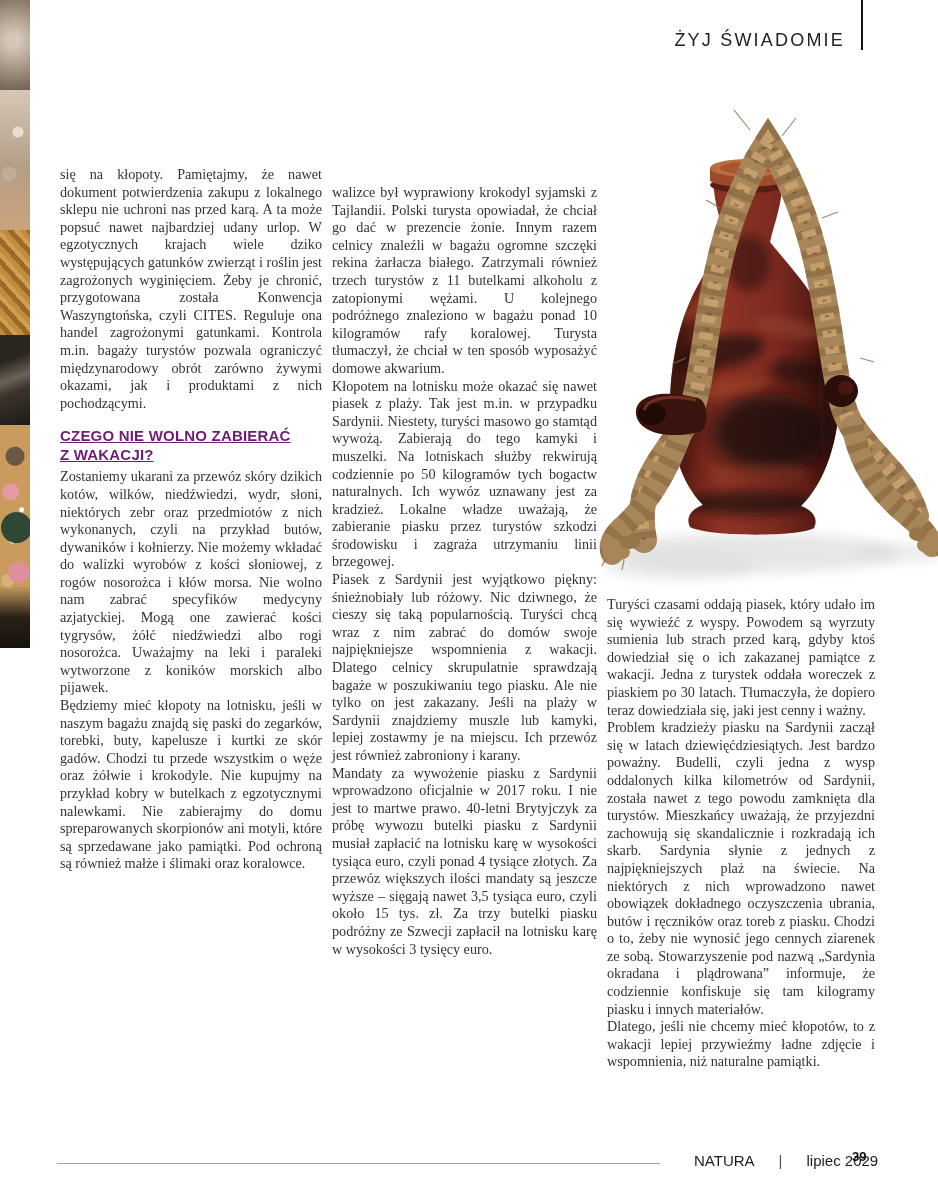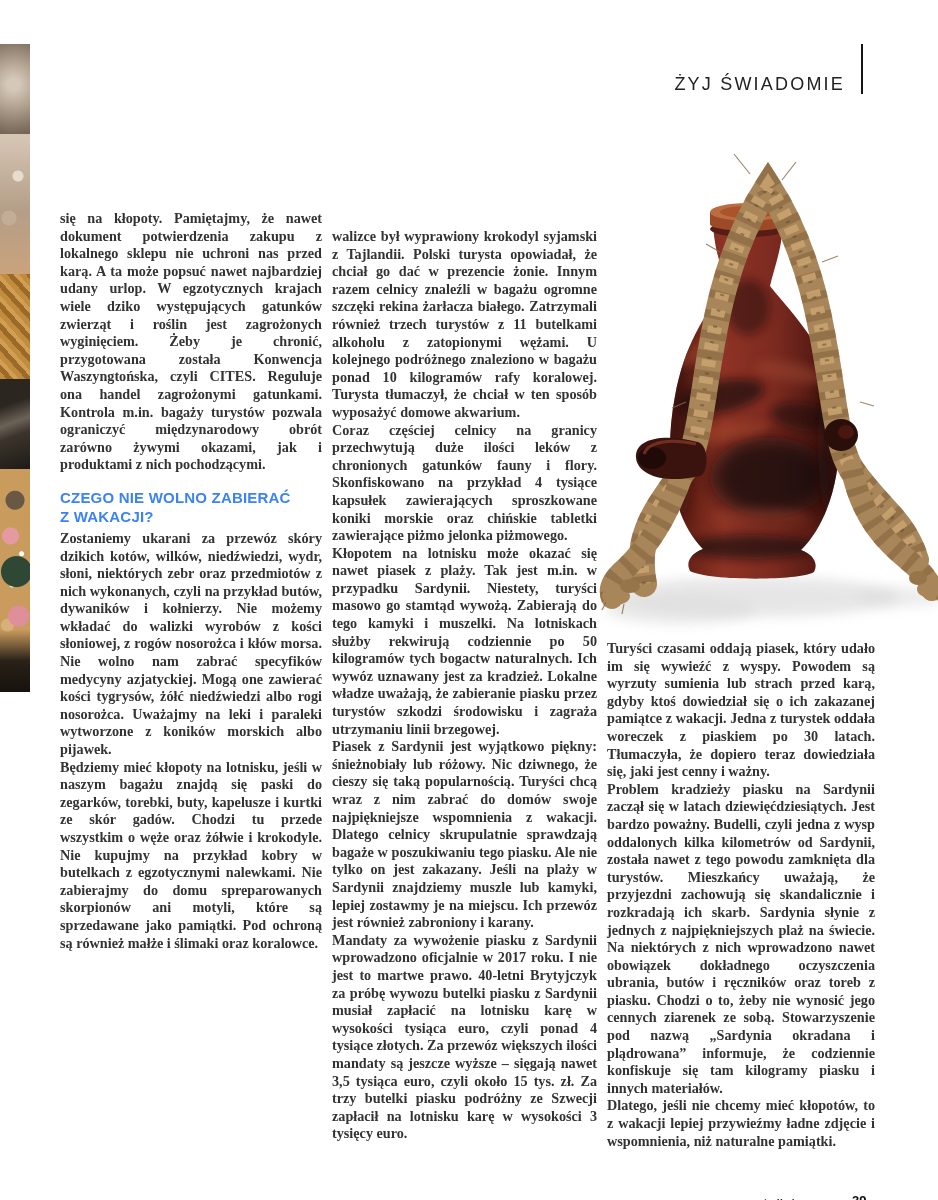--- a/index.html
+++ b/index.html
@@ -1,20 +1,20 @@
 <!DOCTYPE html>
 <html lang="pl"><head>
 <meta charset="utf-8">
 <style>
   html,body{margin:0;padding:0;}
   body{
     width:938px;height:1200px;background:#ffffff;position:relative;
     font-family:"Liberation Serif", serif;overflow:hidden;
   }
-  .page{position:absolute;inset:0;width:938px;height:856px;background:#fff;margin-top:44px;}
+  .page{position:absolute;inset:0;width:938px;height:856px;background:#fff;}
 
   
   .kicker{
     position:absolute;top:30px;right:93px;
     font-family:"Liberation Sans", sans-serif;
     font-size:18px;letter-spacing:2.2px;color:#222;font-weight:400;
     white-space:nowrap;
   }
   .kicker-bar{position:absolute;left:861px;top:0;width:2px;height:50px;background:#141414;}
 
@@ -36,37 +36,37 @@
       radial-gradient(circle at 55% 46%, #2f4836 0 15px, transparent 16px),
       radial-gradient(circle at 72% 38%, #ffffff 0 2px, transparent 3px),
       radial-gradient(circle at 40% 52%, #ffffff 0 2px, transparent 3px),
       radial-gradient(circle at 25% 70%, #d8b079 0 6px, transparent 7px);}
 
   
   .col{position:absolute;font-size:14.2px;line-height:17.6px;color:#333;text-align:justify;}
   #col1{left:60px;top:166px;width:262px;}
   #col2{left:332px;top:184px;width:265px;}
   #col3{left:607px;top:596px;width:268px;}
-  .col p{margin:0;font-weight:bold;}
+  .col p{margin:0;}
   .col h3{
     font-family:"Liberation Sans", sans-serif;
-    font-size:15px;line-height:19px;margin:14px 0 4px 0;color:#3b82f6;
-    letter-spacing:.2px;white-space:pre-line;text-align:left;
+    font-size:15px;line-height:19px;margin:14px 0 4px 0;color:#701a75;
+    letter-spacing:.2px;white-space:pre-line;text-align:left;text-decoration:underline;
   }
 
   
   .vase-wrap{position:absolute;left:600px;top:58px;width:338px;height:550px;}
   .vase-wrap svg{overflow:visible;}
 
   
   .footer-line{position:absolute;left:57px;top:1163px;width:603px;height:1px;background:#a3a3a3;}
   .footer-text{
     position:absolute;left:694px;top:1152px;
     font-family:"Liberation Sans", sans-serif;font-size:15px;color:#1c1c1c;
-    display:flex;gap:9px;align-items:baseline;white-space:nowrap;
+    display:flex;gap:24px;align-items:baseline;white-space:nowrap;
   }
   .footer-text .divider{color:#555;}
   .page-num{
     position:absolute;left:852px;top:1149px;
     font-family:"Liberation Sans", sans-serif;font-size:13px;font-weight:bold;color:#111;
   }
 </style>
 </head>
 <body>
 
@@ -170,21 +170,20 @@
   <div class="col" id="col1">
     <p>się na kłopoty. Pamiętajmy, że nawet dokument potwierdzenia zakupu z lokalnego sklepu nie uchroni nas przed karą. A ta może popsuć nawet najbardziej udany urlop. W egzotycznych krajach wiele dziko występujących gatunków zwierząt i roślin jest zagrożonych wyginięciem. Żeby je chronić, przygotowana została Konwencja Waszyngtońska, czyli CITES. Reguluje ona handel zagrożonymi gatunkami. Kontrola m.in. bagaży turystów pozwala ograniczyć międzynarodowy obrót zarówno żywymi okazami, jak i produktami z nich pochodzącymi.</p>
     <h3>CZEGO NIE WOLNO ZABIERAĆ
 Z WAKACJI?</h3>
     <p>Zostaniemy ukarani za przewóz skóry dzikich kotów, wilków, niedźwiedzi, wydr, słoni, niektórych zebr oraz przedmiotów z nich wykonanych, czyli na przykład butów, dywaników i kołnierzy. Nie możemy wkładać do walizki wyrobów z kości słoniowej, z rogów nosorożca i kłów morsa. Nie wolno nam zabrać specyfików medycyny azjatyckiej. Mogą one zawierać kości tygrysów, żółć niedźwiedzi albo rogi nosorożca. Uważajmy na leki i paraleki wytworzone z koników morskich albo pijawek.</p>
     <p>Będziemy mieć kłopoty na lotnisku, jeśli w naszym bagażu znajdą się paski do zegarków, torebki, buty, kapelusze i kurtki ze skór gadów. Chodzi tu przede wszystkim o węże oraz żółwie i krokodyle. Nie kupujmy na przykład kobry w butelkach z egzotycznymi nalewkami. Nie zabierajmy do domu spreparowanych skorpionów ani motyli, które są sprzedawane jako pamiątki. Pod ochroną są również małże i ślimaki oraz koralowce.</p>
   </div>
 
   <div class="col" id="col2">
     <p>walizce był wyprawiony krokodyl syjamski z Tajlandii. Polski turysta opowiadał, że chciał go dać w prezencie żonie. Innym razem celnicy znaleźli w bagażu ogromne szczęki rekina żarłacza białego. Zatrzymali również trzech turystów z 11 butelkami alkoholu z zatopionymi wężami. U kolejnego podróżnego znaleziono w bagażu ponad 10 kilogramów rafy koralowej. Turysta tłumaczył, że chciał w ten sposób wyposażyć domowe akwarium.</p>
-    <p>Coraz częściej celnicy na granicy przechwytują duże ilości leków z chronionych gatunków fauny i flory. Skonfiskowano na przykład 4 tysiące kapsułek zawierających sproszkowane koniki morskie oraz chińskie tabletki zawierające piżmo jelonka piżmowego.</p>
     <p>Kłopotem na lotnisku może okazać się nawet piasek z plaży. Tak jest m.in. w przypadku Sardynii. Niestety, turyści masowo go stamtąd wywożą. Zabierają do tego kamyki i muszelki. Na lotniskach służby rekwirują codziennie po 50 kilogramów tych bogactw naturalnych. Ich wywóz uznawany jest za kradzież. Lokalne władze uważają, że zabieranie piasku przez turystów szkodzi środowisku i zagraża utrzymaniu linii brzegowej.</p>
     <p>Piasek z Sardynii jest wyjątkowo piękny: śnieżnobiały lub różowy. Nic dziwnego, że cieszy się taką popularnością. Turyści chcą wraz z nim zabrać do domów swoje najpiękniejsze wspomnienia z wakacji. Dlatego celnicy skrupulatnie sprawdzają bagaże w poszukiwaniu tego piasku. Ale nie tylko on jest zakazany. Jeśli na plaży w Sardynii znajdziemy muszle lub kamyki, lepiej zostawmy je na miejscu. Ich przewóz jest również zabroniony i karany.</p>
     <p>Mandaty za wywożenie piasku z Sardynii wprowadzono oficjalnie w 2017 roku. I nie jest to martwe prawo. 40-letni Brytyjczyk za próbę wywozu butelki piasku z Sardynii musiał zapłacić na lotnisku karę w wysokości tysiąca euro, czyli ponad 4 tysiące złotych. Za przewóz większych ilości mandaty są jeszcze wyższe – sięgają nawet 3,5 tysiąca euro, czyli około 15 tys. zł. Za trzy butelki piasku podróżny ze Szwecji zapłacił na lotnisku karę w wysokości 3 tysięcy euro.</p>
   </div>
 
   <div class="col" id="col3">
     <p>Turyści czasami oddają piasek, który udało im się wywieźć z wyspy. Powodem są wyrzuty sumienia lub strach przed karą, gdyby ktoś dowiedział się o ich zakazanej pamiątce z wakacji. Jedna z turystek oddała woreczek z piaskiem po 30 latach. Tłumaczyła, że dopiero teraz dowiedziała się, jaki jest cenny i ważny.</p>
     <p>Problem kradzieży piasku na Sardynii zaczął się w latach dziewięćdziesiątych. Jest bardzo poważny. Budelli, czyli jedna z wysp oddalonych kilka kilometrów od Sardynii, została nawet z tego powodu zamknięta dla turystów. Mieszkańcy uważają, że przyjezdni zachowują się skandalicznie i rozkradają ich skarb. Sardynia słynie z jednych z najpiękniejszych plaż na świecie. Na niektórych z nich wprowadzono nawet obowiązek dokładnego oczyszczenia ubrania, butów i ręczników oraz toreb z piasku. Chodzi o to, żeby nie wynosić jego cennych ziarenek ze sobą. Stowarzyszenie pod nazwą „Sardynia okradana i plądrowana” informuje, że codziennie konfiskuje się tam kilogramy piasku i innych materiałów.</p>
     <p>Dlatego, jeśli nie chcemy mieć kłopotów, to z wakacji lepiej przywieźmy ładne zdjęcie i wspomnienia, niż naturalne pamiątki.</p>
   </div>

